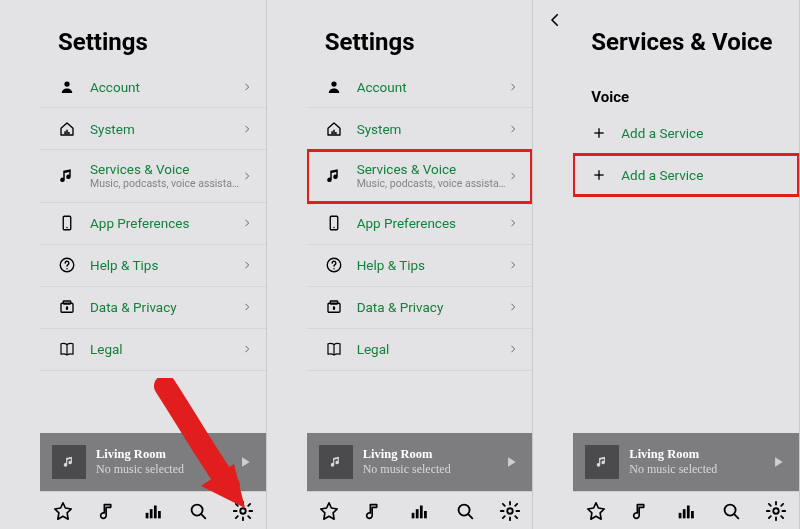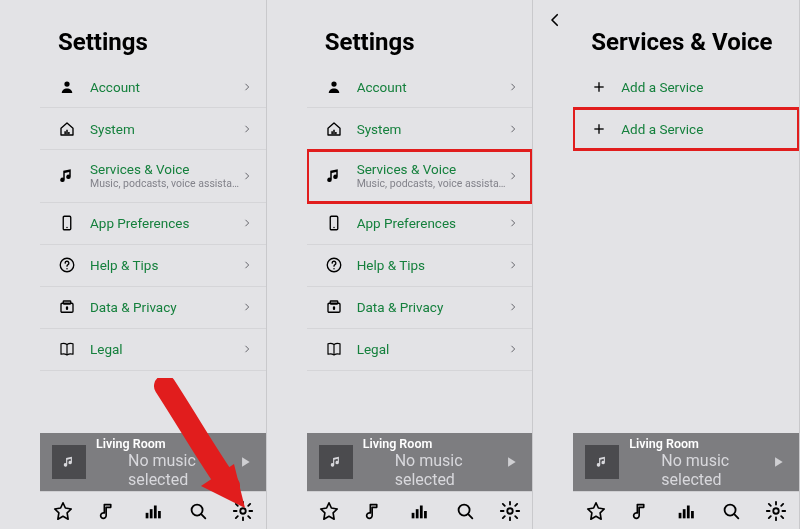--- a/index.html
+++ b/index.html
@@ -113,34 +113,35 @@
   }
 
   .now-playing {
     margin: 0;
     background: #7d7d80;
     color: #fff;
     display: flex;
     align-items: center;
     padding: 8px 12px;
     height: 58px;
+    font-family: Liberation Serif, serif;
   }
   .np-art {
     width: 34px;
     height: 34px;
     background: #4b4b4e;
     display: flex;
     align-items: center;
     justify-content: center;
     flex: 0 0 34px;
     margin-right: 10px;
   }
   .np-labels { flex:1; }
   .np-room { font-size: 12.5px; font-weight:600; }
-  .np-sub { font-size: 16px; color: #d8d8dc; margin-left: 32px; }
+  .np-sub { font-size: 12px; color: #d8d8dc; }
   .np-play {
     width: 18px;
     height: 18px;
     color: #cfcfd2;
     display:flex;align-items:center;justify-content:center;
   }
 
   .tabbar {
     height: 38px;
     background: #e3e3e6;
@@ -558,20 +559,21 @@
 <div class="phone">
   <div class="back-btn">
       <svg width="18" height="18">
         <use href="#ic-chev-left"></use>
       </svg>
     </div>
   <div class="header">
     <div class="page-title">Services &amp; Voice</div>
   </div>
   <div class="content">
+    <div class="section-label">Voice</div>
     <div class="row plus" style="border-bottom:none">
       <span class="plus-icon">
           <svg width="16" height="16">
             <use href="#ic-plus"></use>
           </svg>
         </span>
       <div class="labels">
           <div class="label">Add a Service</div>
         </div>
     </div>

